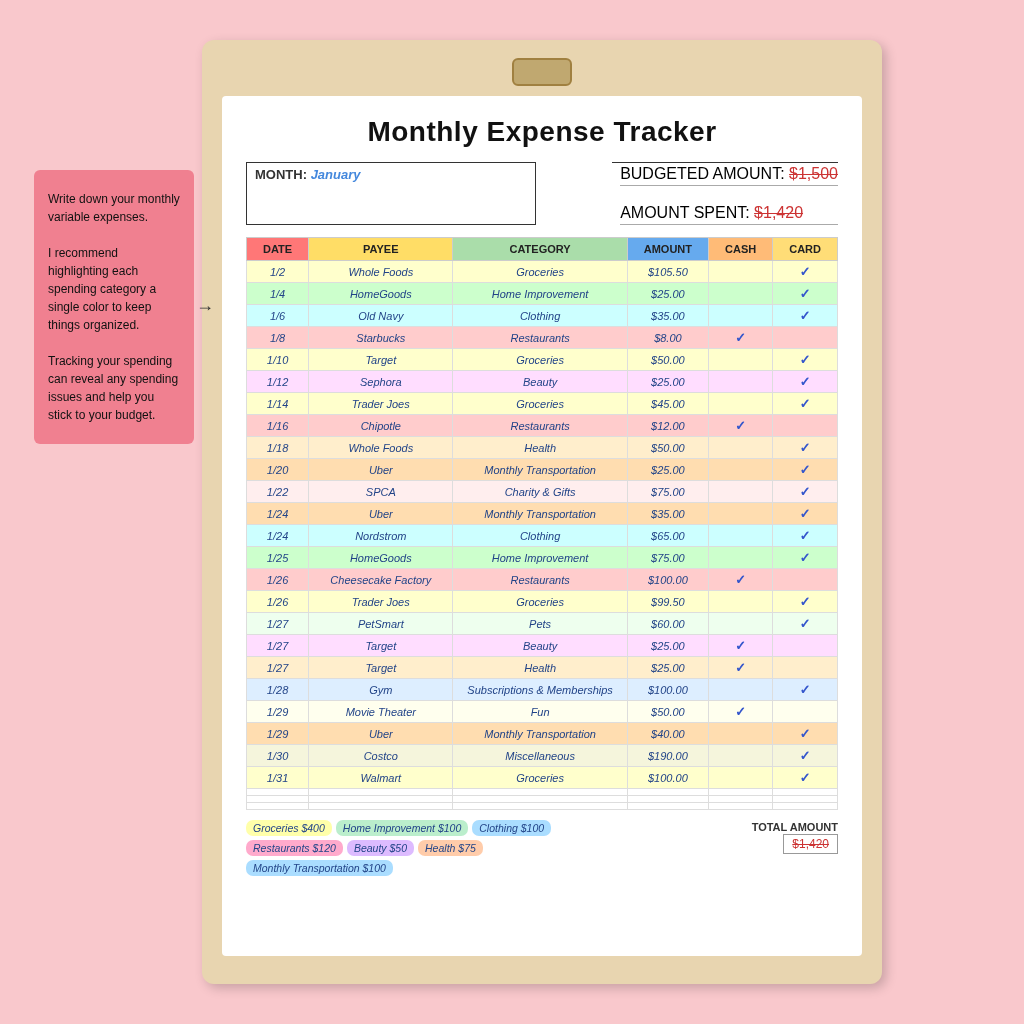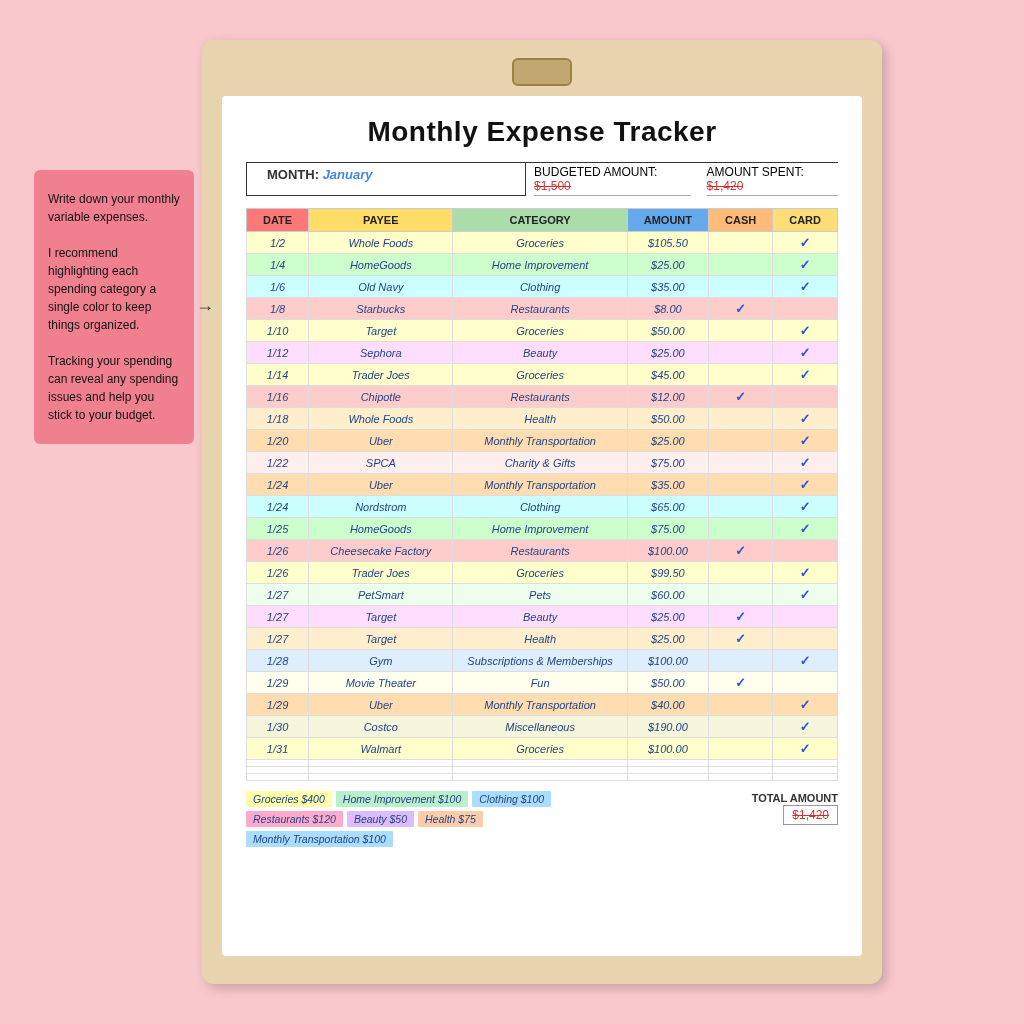--- a/index.html
+++ b/index.html
@@ -45,30 +45,30 @@
       color: #111;
       letter-spacing: 0.5px;
     }
     .header-fields {
       display: flex;
       justify-content: space-between;
       margin-bottom: 12px;
     }
     .month-field {
       border: 1.5px solid #333;
-      padding: 4px 20px;
+      padding: 4px 8px;
       width: 290px;
       font-size: 13px;
     }
     .month-field span { color: #333; font-weight: bold; }
     .month-field .val { color: #4488dd; font-style: italic; }
     .budget-fields {
       display: flex;
-      flex-direction: row;
-      font-size: 12px;
+      flex-direction: column;
+      font-size: 16px;
       border-top: 1.5px solid #333;
       padding-left: 8px;
       gap: 16px;
     }
     .budget-fields div {
       border-bottom: 1px solid #aaa;
       padding: 2px 0;
     }
     .budget-fields .bval { color: #cc3333; text-decoration: line-through; }
     .budget-fields .sval { color: #cc3333; text-decoration: line-through; }
@@ -107,21 +107,21 @@
       align-items: flex-start;
     }
     .category-tags {
       display: flex;
       flex-wrap: wrap;
       gap: 4px;
       max-width: 380px;
     }
     .tag {
       padding: 2px 7px;
-      border-radius: 1px;
+      border-radius: 7px;
       font-size: 10.5px;
       color: #224488;
       font-style: italic;
     }
     .tag-yellow { background: #ffffaa; }
     .tag-green { background: #bbeecc; }
     .tag-blue { background: #aaddff; }
     .tag-pink { background: #ffaacc; }
     .tag-purple { background: #ddbbff; }
     .tag-orange { background: #ffccaa; }

